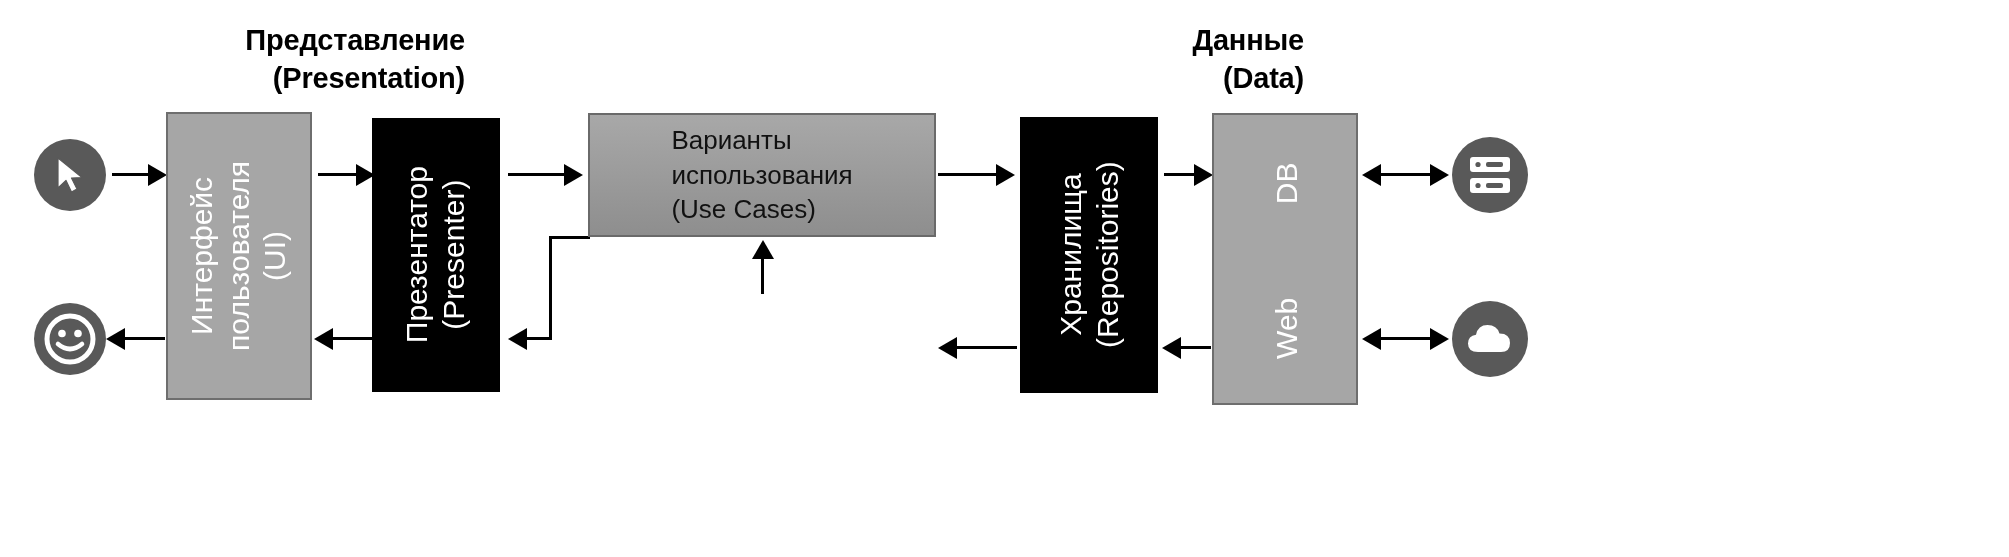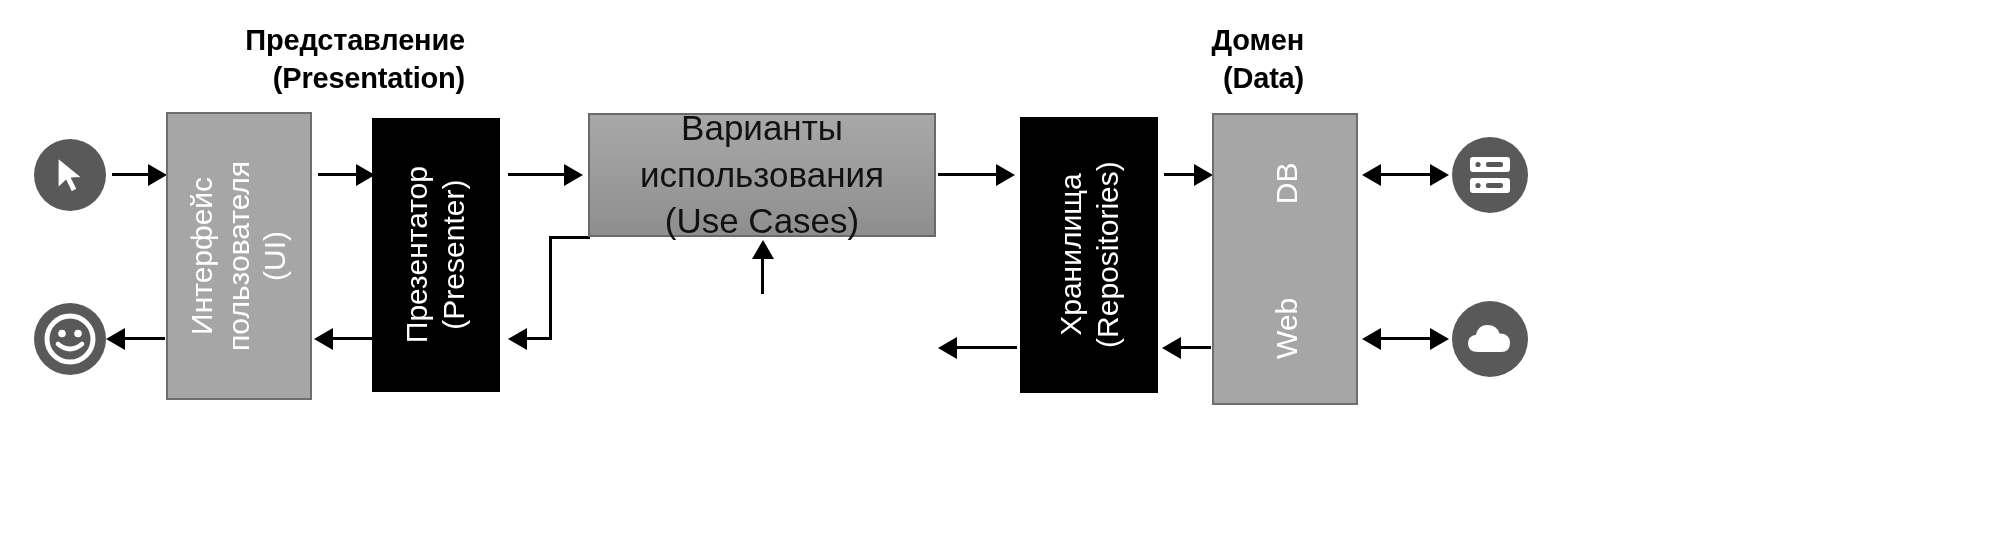--- a/index.html
+++ b/index.html
@@ -52,23 +52,23 @@
   .vtext {
     transform: rotate(-90deg);
     white-space: pre-line;
     text-align: center;
     line-height: 1.22;
     font-size: 30px;
   }
   .vtext-white { color: #ffffff; }
   .htext {
     white-space: pre-line;
-    text-align: center;
+    text-align: left;
     line-height: 1.34;
-    font-size: 35px;
+    font-size: 26px;
     color: #111111;
   }
 
   
   .icon-circle {
     position: absolute;
     border-radius: 50%;
     background: #595959;
     display: flex;
     align-items: center;
@@ -108,21 +108,21 @@
 </style>
 </head>
 <body>
 
 <div id="canvas">
 
   <div class="section-label" style="left:205px; top:22px; width:260px;">Представление
 (Presentation)</div>
 
 
-  <div class="section-label" style="left:1044px; top:22px; width:260px;">Домен
+  <div class="section-label" style="left:1044px; top:22px; width:260px;">Данные
 (Data)</div>
 
   <div class="icon-circle" style="left:34px; top:139px; width:72px; height:72px;">
     <svg width="34" height="40" viewBox="0 0 34 40" aria-hidden="true">
       <path d="M5 3 L5 33 L13 25.5 L18.5 37 L24 34 L18.5 23 L29 22.5 Z" fill="#ffffff" stroke="#595959" stroke-width="1.2" stroke-linejoin="round"></path>
     </svg>
   </div>
 
   <div class="icon-circle" style="left:34px; top:303px; width:72px; height:72px;">
     <svg width="52" height="52" viewBox="0 0 52 52" aria-hidden="true">

